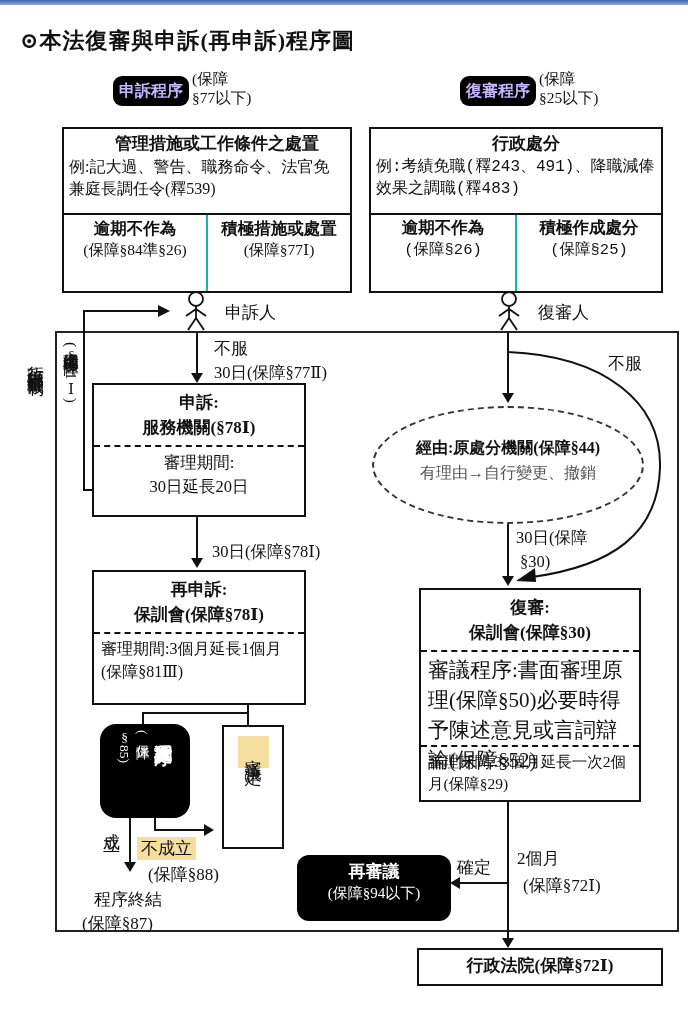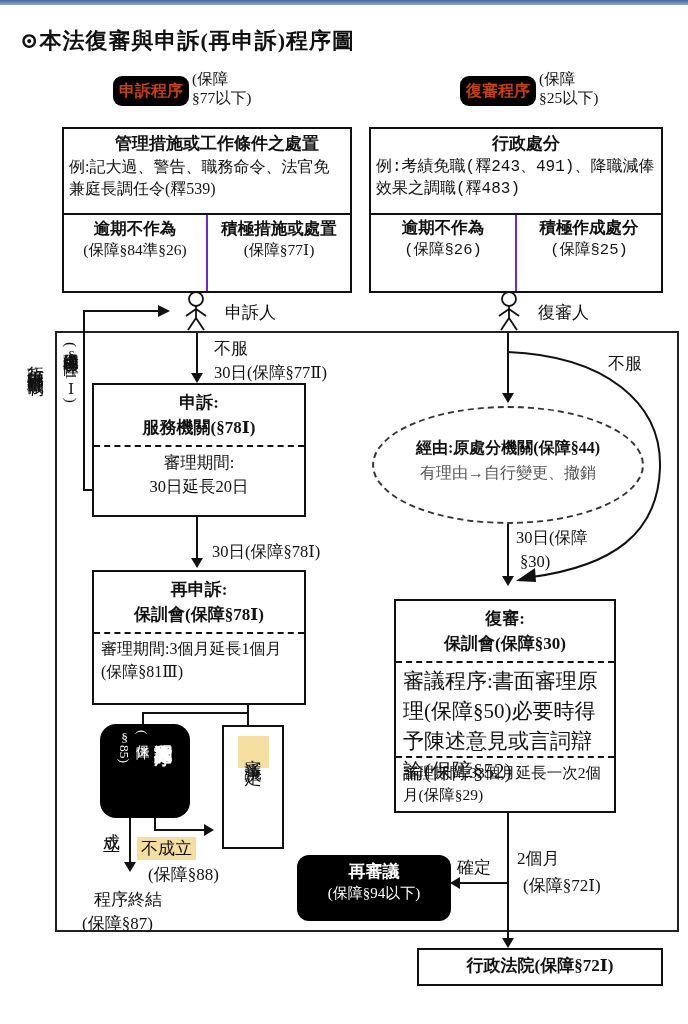--- a/index.html
+++ b/index.html
@@ -2,29 +2,29 @@
 <html><head>
 <meta charset="utf-8">
 <style>
   html,body{margin:0;padding:0;background:#fff;}
   body{font-family:"Liberation Serif","DejaVu Serif",serif;color:#111;}
   .canvas{position:relative;width:688px;height:1024px;background:#fff;overflow:hidden;}
   .abs{position:absolute;}
   .topbar{left:0;top:0;width:688px;height:5px;background:linear-gradient(#47669f,#8aa6d2);}
   .pagetitle{left:20px;top:26px;font-size:22px;font-weight:bold;letter-spacing:1px;z-index:3;}
   
-  .pill{background:#000;color:#c2410c;border-radius:9px;text-align:center;font-weight:bold;font-size:16px;line-height:30px;width:76px;height:30px;z-index:3;}
+  .pill{background:#000;color:#c4b5fd;border-radius:9px;text-align:center;font-weight:bold;font-size:16px;line-height:30px;width:76px;height:30px;z-index:3;}
   .pillnote{font-size:15.5px;line-height:1.25;z-index:3;}
   
   .obox{border:2px solid #111;background:#fff;z-index:2;}
   .obox-title{text-align:center;font-weight:bold;font-size:17px;padding-top:3px;margin-left:20px;}
   .obox-example{font-size:16px;line-height:1.4;padding:1px 5px 0 5px;}
   .obox-cells{position:absolute;left:0;right:0;bottom:0;height:76px;border-top:2px solid #111;display:flex;}
   .ocell{flex:1;text-align:center;padding-top:3px;font-size:15.5px;line-height:1.35;}
-  .ocell.r{border-left:2px solid #6d28d9;}
+  .ocell.r{border-left:2px solid #14b8a6;}
   .ocell b{font-size:16.5px;}
   
   .fbox{background:#fff;border:2px solid #111;z-index:2;}
   .sec{text-align:center;}
   .sec.title{font-weight:bold;font-size:17px;line-height:1.45;padding-top:6px;}
   .dash{border:none;border-top:2px dashed #111;margin:5px 0 0 0;}
   .sec.body{font-size:16.5px;line-height:1.45;padding-top:4px;}
   .sec.bodyl{font-size:16px;line-height:1.42;padding:4px 7px 0 7px;text-align:left;}
   
   .hl{height:2px;background:#111;z-index:1;}
@@ -204,21 +204,21 @@
   <div class="abs ell" style="left:372px;top:406px;width:268px;height:114px;">
     <div class="l1">經由:原處分機關(保障§44)</div>
     <div class="l2">有理由→自行變更、撤銷</div>
   </div>
 
   <div class="abs vl" style="left:507px;top:520px;height:58px;"></div>
   <div class="abs ah-down" style="left:502px;top:576px;"></div>
   <div class="abs lab s" style="left:516px;top:527px;">30日(保障</div>
   <div class="abs lab s" style="left:520px;top:552px;">§30)</div>
 
-  <div class="abs fbox" style="left:394px;top:588px;width:218px;height:210px;margin-top:11px;">
+  <div class="abs fbox" style="left:419px;top:588px;width:218px;height:210px;">
     <div class="sec title">
       <div>復審:</div>
       <div>保訓會(保障§30)</div>
     </div>
     <hr class="dash">
     <div class="sec bodyl" style="height:84px;font-size:21px;">審議程序:書面審理原理(保障§50)必要時得予陳述意見或言詞辯論(保障§52)</div>
     <hr class="dash">
     <div class="sec bodyl" style="font-size:15.5px;">審理期間:33個月延長一次2個月(保障§29)</div>
   </div>
 

